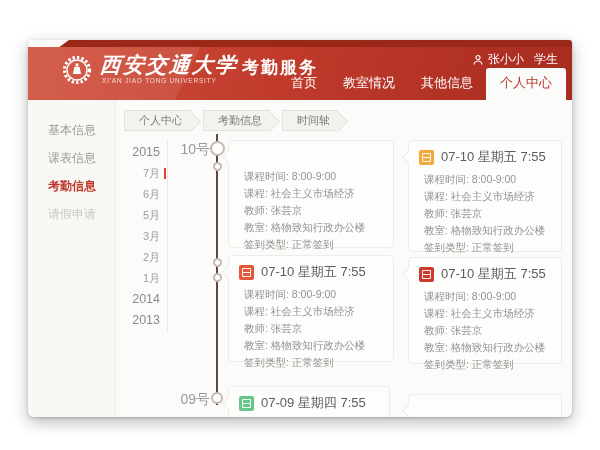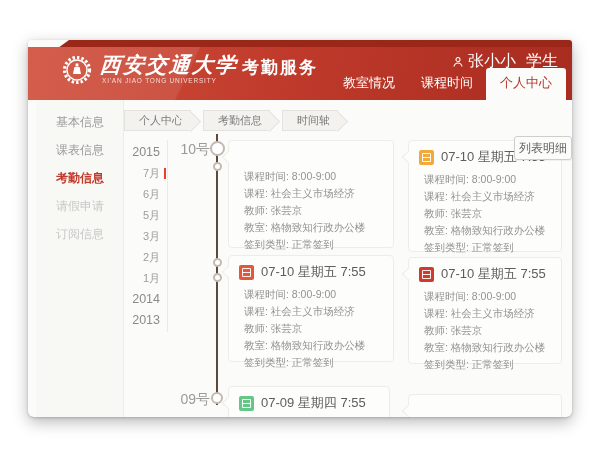--- a/index.html
+++ b/index.html
@@ -20,29 +20,29 @@
                  background:linear-gradient(115deg,rgba(255,255,255,.09) 0%,rgba(255,255,255,.09) 30%,rgba(255,255,255,0) 30.5%); }
   .logo { position:absolute; left:34px; top:15px; width:30px; height:30px; z-index:2; }
   .uni-cn { position:absolute; left:72px; top:11px; z-index:2; color:#fff;
             font-family:"DejaVu Serif","Liberation Serif",serif; font-style:italic; font-weight:bold;
             font-size:21px; letter-spacing:2px; transform:skewX(-4deg); }
   .uni-en { position:absolute; left:74px; top:37px; z-index:2; color:#f3d9d2;
             font-size:6.5px; letter-spacing:.8px; }
   .app-title { position:absolute; left:214px; top:16px; z-index:2; color:#fff;
                font-size:17px; font-weight:bold; letter-spacing:2px; }
   .userbox { position:absolute; right:14px; top:11px; z-index:2; display:flex; align-items:center;
-             gap:4px; color:#fff; font-size:16px; }
+             gap:4px; color:#fff; font-size:12px; }
   .userbox .role { margin-left:6px; }
   .nav { position:absolute; right:6px; bottom:0; z-index:2; display:flex; align-items:flex-end; }
   .nav-item { color:#fff; font-size:13px; padding:6px 13px 8px; cursor:default; }
   .nav-item.active { background:#fbfbf9; color:#b5362a; border-radius:3px 3px 0 0; padding:6px 14px 8px; }
 
   
   .sidebar { position:absolute; left:0; top:60px; bottom:0; width:88px;
-             background:#f8f8f5; border-right:1px solid #ecece8; padding-top:8px;margin-left:8px; }
+             background:#f8f8f5; border-right:1px solid #ecece8; padding-top:16px; }
   .sb-item { height:28px; line-height:28px; padding-left:20px; font-size:12px; color:#9b9b9b; }
   .sb-item.active { color:#c0392b; font-weight:bold; }
   .sb-item.dim { color:#c8c8c6; }
 
   
   .crumbs { position:absolute; left:96px; top:70px; display:flex; z-index:6; }
   .bc { position:relative; background:#f3f2ef; border:1px solid #e3e2de; border-right:none;
         height:21px; line-height:19px; padding:0 8px 0 14px; font-size:11px; color:#7a7a78; margin-right:12px; }
   .bc::after { content:""; position:absolute; right:-7px; top:3px; width:14px; height:14px;
         background:#f3f2ef; border-top:1px solid #e3e2de; border-right:1px solid #e3e2de;
@@ -119,32 +119,32 @@
       <div class="app-title">考勤服务</div>
       <div class="userbox">
         <svg width="12" height="12" viewBox="0 0 16 16">
           <circle cx="8" cy="4.6" r="2.7" fill="none" stroke="#fff" stroke-width="1.4"></circle>
           <path d="M2.5 14 c1-3.4 3.2-4.8 5.5-4.8 s4.5 1.4 5.5 4.8" fill="none" stroke="#fff" stroke-width="1.4"></path>
         </svg>
         <span>张小小</span>
         <span class="role">学生</span>
       </div>
       <div class="nav">
+        <span class="nav-item">首页</span>
         <span class="nav-item">教室情况</span>
-        <span class="nav-item">课程时间</span>
+        <span class="nav-item">其他信息</span>
         <span class="nav-item active">个人中心</span>
       </div>
     </div>
 
     <div class="sidebar">
       <div class="sb-item">基本信息</div>
       <div class="sb-item">课表信息</div>
       <div class="sb-item active">考勤信息</div>
       <div class="sb-item dim">请假申请</div>
-      <div class="sb-item dim">订阅信息</div>
     </div>
 
     <div class="crumbs">
       <span class="bc">个人中心</span>
       <span class="bc">考勤信息</span>
       <span class="bc">时间轴</span>
     </div>
 
     <div class="scale">
       <div class="yr">2015</div>
@@ -223,16 +223,15 @@
 
     <div class="card" id="card4">
       <div class="card-h">
         <span class="badge" style="background: rgb(102, 198, 135);"></span>
         <span>07-09 星期四 7:55</span>
       </div>
     </div>
 
     <div class="card" id="card5"></div>
 
-    <div class="list-btn">列表明细</div>
 
   </div>
 </div>
 
 </body></html>

